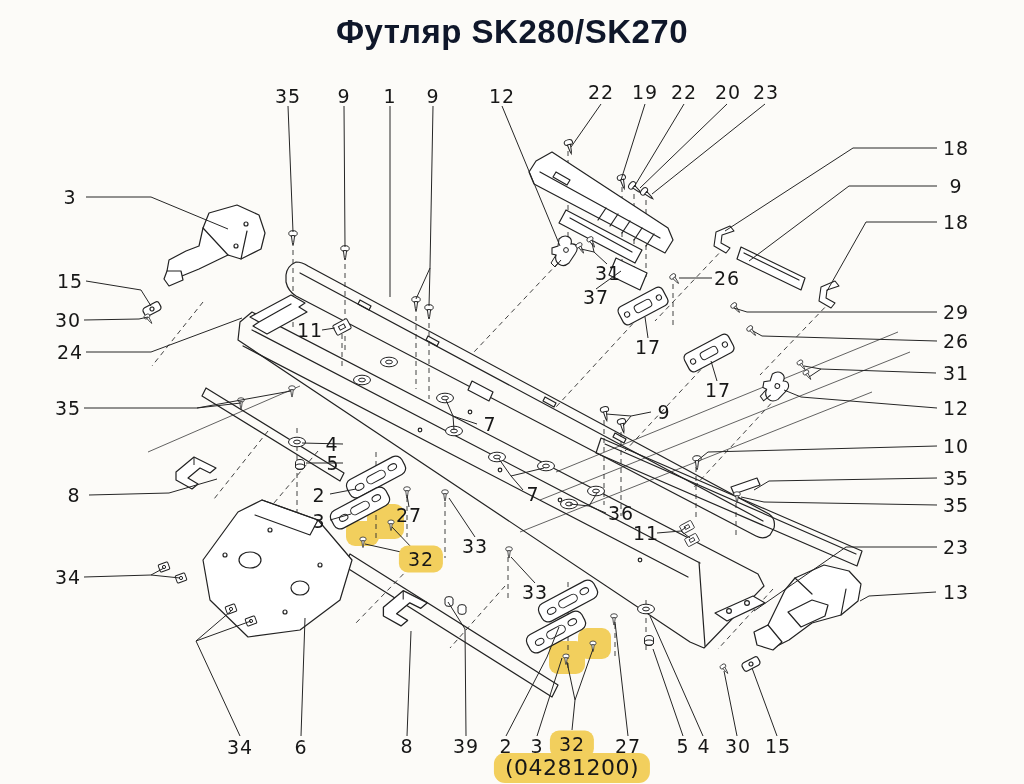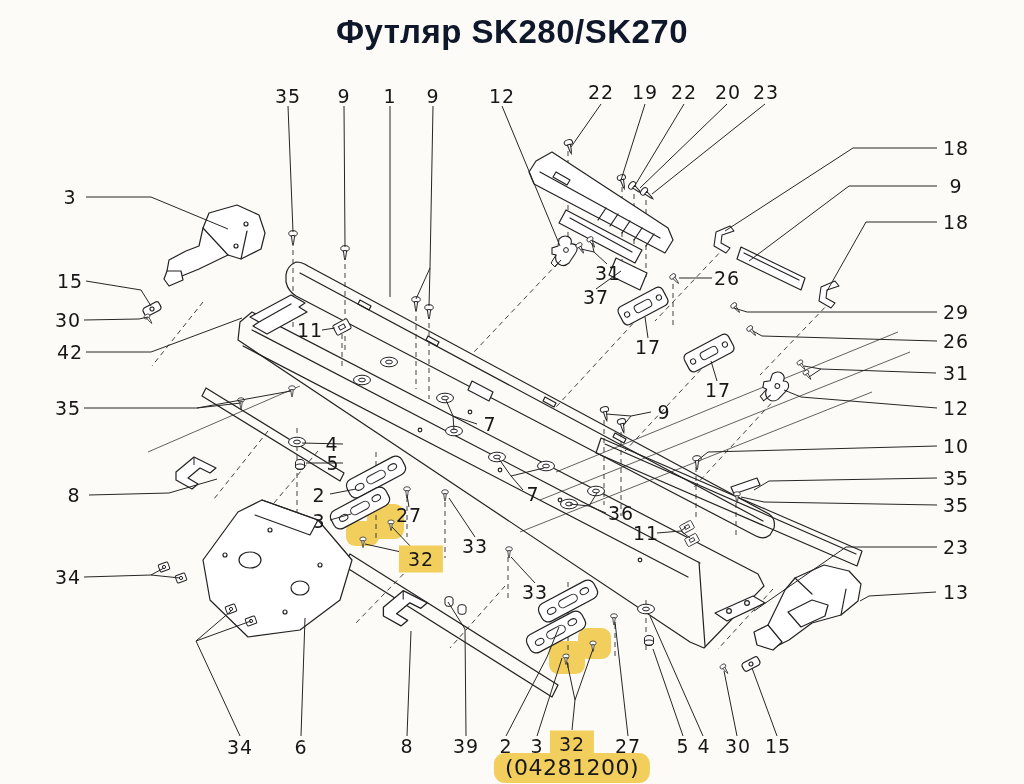--- a/index.html
+++ b/index.html
@@ -6,21 +6,21 @@
   body{width:1024px;height:784px;position:relative;overflow:hidden;
        background:#FCFBF8;font-family:"Liberation Sans",sans-serif;}
   .stage{position:absolute;inset:0;}
   svg{position:absolute;left:0;top:0;}
   .title{position:absolute;top:13px;left:0;width:100%;text-align:center;
          font-size:33px;font-weight:bold;color:#0f172a;letter-spacing:.5px;
          font-family:"Liberation Sans",sans-serif;}
   .label{position:absolute;transform:translate(-50%,-50%);
          font-family:"DejaVu Sans",sans-serif;font-size:19px;color:#171717;
          line-height:1;white-space:nowrap;letter-spacing:1px;}
-  .label.hl{background:var(--hl,#F2CF5D);padding:4px 9px;border-radius:0;}
+  .label.hl{background:var(--hl,#F2CF5D);padding:4px 9px;border-radius:9px;}
   .label.code{font-weight:normal;font-size:22px;padding:4px 11px;border-radius:11px;
               letter-spacing:0.5px;}
   .ln{stroke:#262626;stroke-width:1;fill:none;}
   .lnt{stroke:#3a3a3a;stroke-width:0.8;fill:none;}
   .dsh{stroke:#2c2c2c;stroke-width:0.9;fill:none;stroke-dasharray:5 4;}
   .pt{stroke:#222;stroke-width:1.2;fill:none;stroke-linejoin:round;stroke-linecap:round;}
   .ptw{stroke:#222;stroke-width:1.2;fill:#fff;stroke-linejoin:round;stroke-linecap:round;}
 </style>
 </head>
 <body>
@@ -365,21 +365,21 @@
       <div class="label" style="left: 956px; top: 373px;">31</div>
       <div class="label" style="left: 956px; top: 408px;">12</div>
       <div class="label" style="left: 956px; top: 446px;">10</div>
       <div class="label" style="left: 956px; top: 478px;">35</div>
       <div class="label" style="left: 956px; top: 505px;">35</div>
       <div class="label" style="left: 956px; top: 547px;">23</div>
       <div class="label" style="left: 956px; top: 592px;">13</div>
       <div class="label" style="left: 70px; top: 197px;">3</div>
       <div class="label" style="left: 70px; top: 281px;">15</div>
       <div class="label" style="left: 68px; top: 320px;">30</div>
-      <div class="label" style="left: 70px; top: 352px;">42</div>
+      <div class="label" style="left: 70px; top: 352px;">24</div>
       <div class="label" style="left: 68px; top: 408px;">35</div>
       <div class="label" style="left: 74px; top: 495px;">8</div>
       <div class="label" style="left: 68px; top: 577px;">34</div>
       <div class="label" style="left: 240px; top: 747px;">34</div>
       <div class="label" style="left: 301px; top: 747px;">6</div>
       <div class="label" style="left: 407px; top: 746px;">8</div>
       <div class="label" style="left: 466px; top: 746px;">39</div>
       <div class="label" style="left: 506px; top: 746px;">2</div>
       <div class="label" style="left: 537px; top: 746px;">3</div>
       <div class="label hl" style="left: 572px; top: 744px;">32</div>

